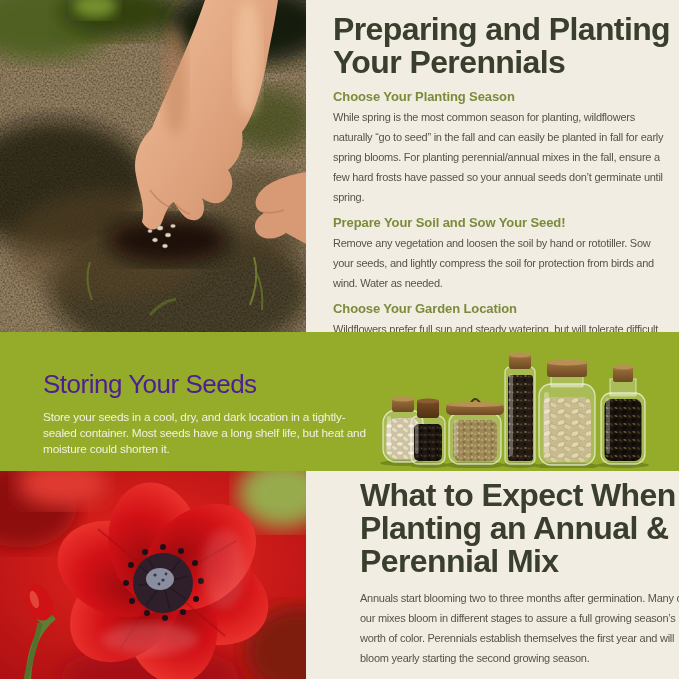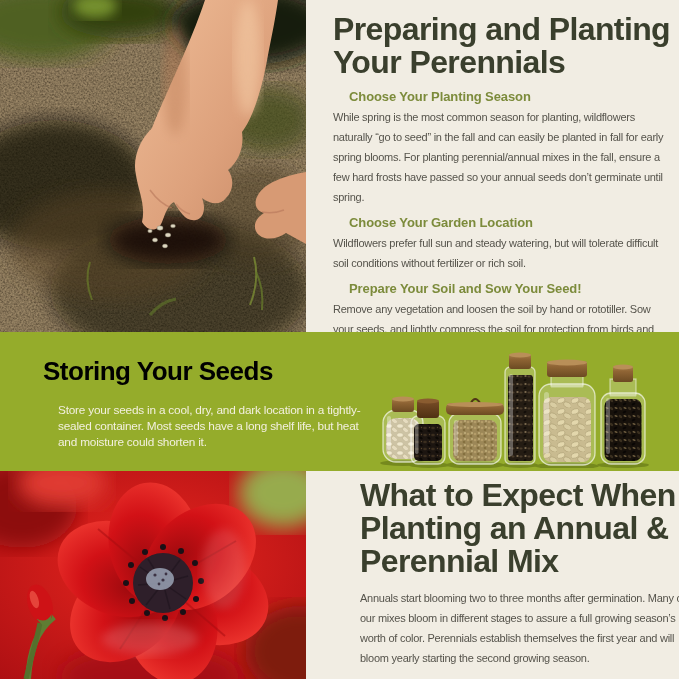--- a/index.html
+++ b/index.html
@@ -11,33 +11,33 @@
   
   .photo-top    { position:absolute; left:0; top:0;     width:306px; height:332px; }
   .photo-bottom { position:absolute; left:0; top:471px; width:306px; height:208px; }
   .photo-top svg, .photo-bottom svg { display:block; }
 
   
   .text-top { position:absolute; left:333px; top:13px; width:340px; }
   .big-title { margin:0; font-size:32px; line-height:33px; font-weight:700;
                color:#3a3f2d; letter-spacing:-0.6px; }
   .big-title span { display:block; }
-  .sub-heading { margin:8px 16px 3px; font-size:13px; font-weight:700;
+  .sub-heading { margin:8px 0 3px; font-size:13px; font-weight:700;
                  color:#7c8b3b; letter-spacing:-0.1px; }
   .text-top .big-title { margin-bottom:10px; }
   .body-text { margin:0; font-size:11px; line-height:20px; color:#55534b;
                letter-spacing:-0.25px; }
 
   
   .band { position:absolute; left:0; top:332px; width:679px; height:139px;
           background:#95ac2b; }
   .band-text { position:absolute; left:43px; top:24px; width:335px; }
-  .band-title { margin:0 0 9px; font-size:26px; font-weight:700;
-                color:#000000; letter-spacing:-0.5px; }
-  .band-body { margin:15px; font-size:11.8px; line-height:16px; color:#f3f0df;
+  .band-title { margin:13px 0 9px; font-size:26px; font-weight:400;
+                color:#4c1d95; letter-spacing:-0.5px; }
+  .band-body { margin:0; font-size:11.8px; line-height:16px; color:#f3f0df;
                letter-spacing:-0.2px; }
   .jars { position:absolute; left:375px; top:10px; }
 
   
   .text-bottom { position:absolute; left:333px; top:479px; width:340px;margin-left:27px; }
   .text-bottom .big-title { margin-bottom:10px; }
 </style>
 </head>
 <body>
 
@@ -123,26 +123,26 @@
   <section class="text-top">
     <h1 class="big-title">
       <span>Preparing and Planting</span>
       <span>Your Perennials</span>
     </h1>
     <div>
       <h2 class="sub-heading">Choose Your Planting Season</h2>
       <p class="body-text">While spring is the most common season for planting, wildflowers naturally “go to seed” in the fall and can easily be planted in fall for early spring blooms. For planting perennial/annual mixes in the fall, ensure a few hard frosts have passed so your annual seeds don’t germinate until spring.</p>
     </div>
     <div>
+      <h2 class="sub-heading">Prepare Your Soil and Sow Your Seed!</h2>
+      <p class="body-text">Remove any vegetation and loosen the soil by hand or rototiller. Sow your seeds, and lightly compress the soil for protection from birds and wind. Water as needed.</p>
+    </div>
+    <div>
       <h2 class="sub-heading">Choose Your Garden Location</h2>
       <p class="body-text">Wildflowers prefer full sun and steady watering, but will tolerate difficult soil conditions without fertilizer or rich soil.</p>
-    </div>
-    <div>
-      <h2 class="sub-heading">Prepare Your Soil and Sow Your Seed!</h2>
-      <p class="body-text">Remove any vegetation and loosen the soil by hand or rototiller. Sow your seeds, and lightly compress the soil for protection from birds and wind. Water as needed.</p>
     </div>
   </section>
 
   <div class="band">
     <div class="band-text">
       <h2 class="band-title">Storing Your Seeds</h2>
       <p class="band-body">Store your seeds in a cool, dry, and dark location in a tightly-sealed container. Most seeds have a long shelf life, but heat and moisture could shorten it.</p>
     </div>
 
     <svg class="jars" width="295" height="126" viewBox="0 0 295 126" role="img" aria-label="Six glass jars with cork lids filled with assorted seeds">

